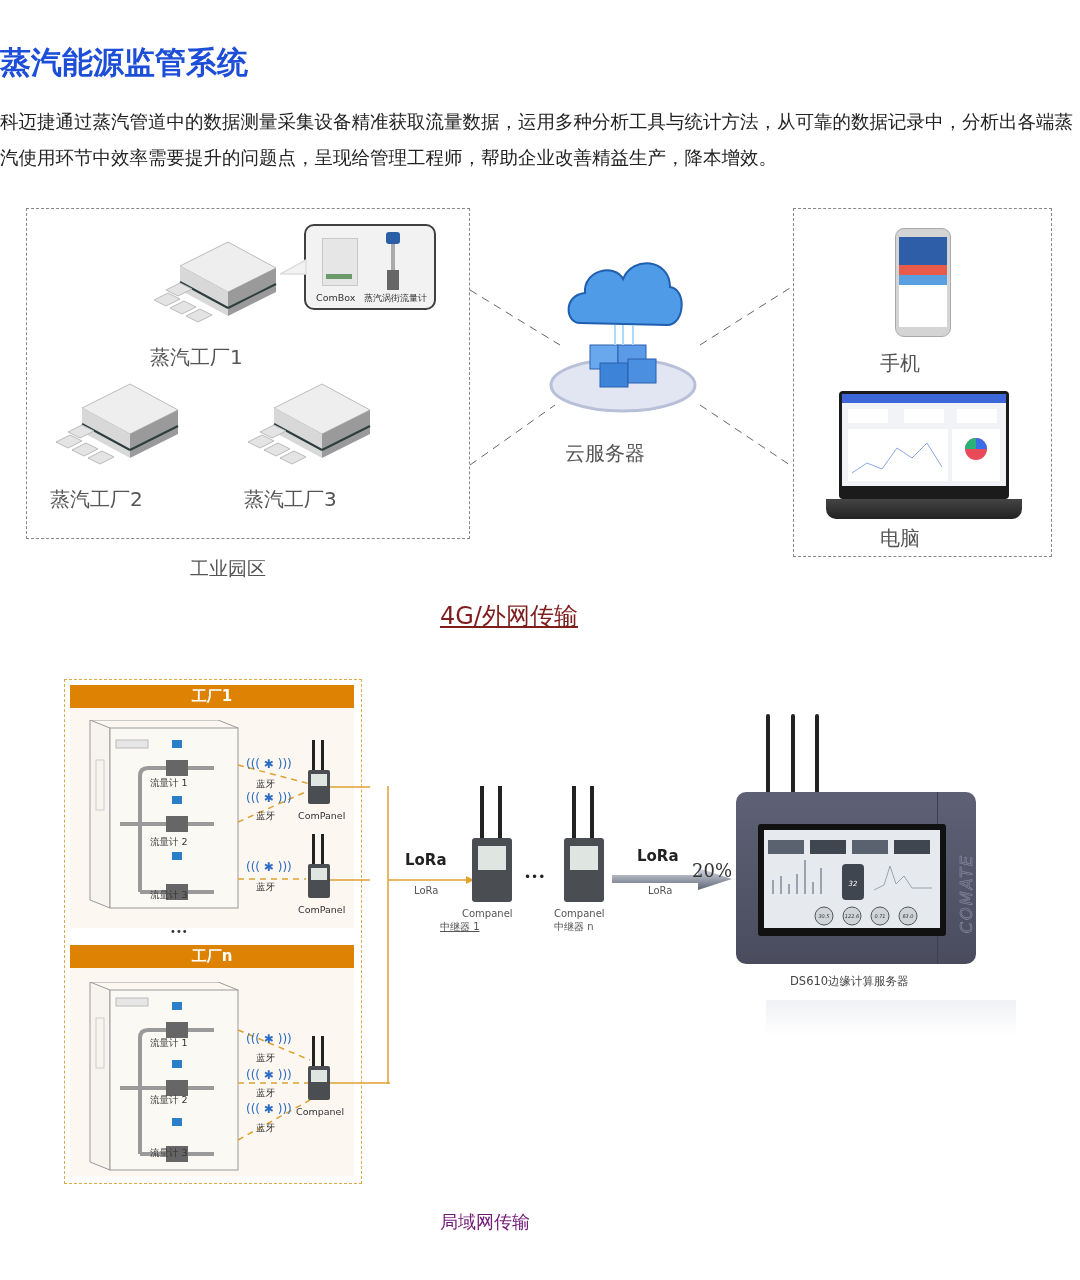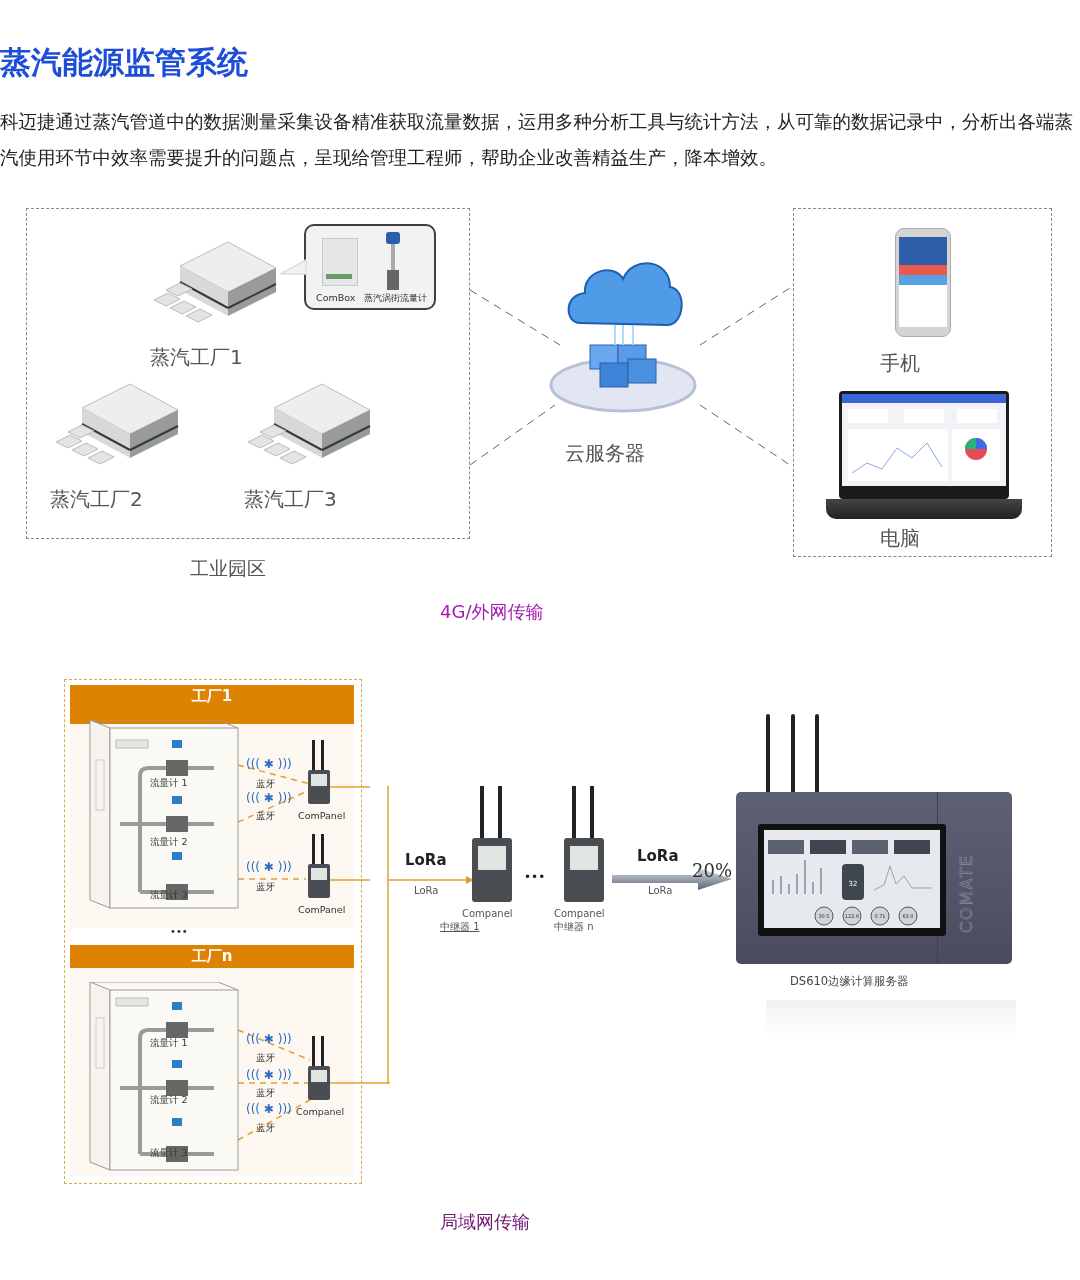--- a/index.html
+++ b/index.html
@@ -128,28 +128,28 @@
         <polyline points="10,70 25,60 40,66 55,45 70,55 85,40 100,64" fill="none" stroke="#8aa8e8" stroke-width="1"></polyline>
         <circle cx="134" cy="46" r="11" fill="#e84a5a"></circle>
         <path d="M134,46 L134,35 A11,11 0 0 1 145,46 Z" fill="#3a6ee8"></path>
         <path d="M134,46 L123,46 A11,11 0 0 1 134,35 Z" fill="#28b27a"></path>
       </svg>
     </div>
   </div>
   <div class="abs" style="left:826px;top:499px;width:196px;height:20px;background:linear-gradient(#444,#222);border-radius:0 0 10px 10px;"></div>
   <div class="abs lbl-grey center" style="left:880px;top:525px;width:84px;">电脑</div>
 
-  <div class="abs center" style="left:440px;top:600px;width:200px;font-size:18px;color:#a21caf;">4G/外网传输</div>
+  <div class="abs center" style="left:440px;top:600px;width:200px;font-size:24px;color:#7f1d1d;text-decoration:underline;">4G/外网传输</div>
 </div>
 
 <div>
   <div class="abs" style="left:64px;top:679px;width:296px;height:503px;border:1.5px dashed #e0a848;"></div>
 
   <div class="abs" style="left:70px;top:708px;width:284px;height:220px;background:#fcf8f1;"></div>
-  <div class="abs orange-bar" style="left:70px;top:685px;width:284px;height:39px;">工厂1</div>
+  <div class="abs orange-bar" style="left:70px;top:685px;width:284px;height:23px;">工厂1</div>
 
   <svg class="abs" style="left:88px;top:720px;" width="160" height="192">
     <polygon points="2,0 22,8 22,188 2,180" fill="#f7f4ee" stroke="#999"></polygon>
     <rect x="22" y="8" width="128" height="180" fill="#fbf9f4" stroke="#999"></rect>
     <line x1="2" y1="0" x2="130" y2="0" stroke="#999"></line>
     <line x1="130" y1="0" x2="150" y2="8" stroke="#999"></line>
     <rect x="28" y="20" width="32" height="8" fill="#e6e6e6" stroke="#bbb"></rect>
     <rect x="8" y="40" width="8" height="50" fill="none" stroke="#ccc"></rect>
     <path d="M52,172 L52,56 Q52,48 60,48 L126,48" fill="none" stroke="#9a9a9a" stroke-width="4"></path>
     <path d="M52,104 L126,104" fill="none" stroke="#9a9a9a" stroke-width="4"></path>
@@ -287,21 +287,21 @@
         </linearGradient>
       </defs>
     <polygon points="0,9 86,9 86,2 120,13 86,24 86,17 0,17" fill="url(#ag)"></polygon>
   </svg>
   <div class="abs" style="left:692px;top:860px;font-family:'DejaVu Serif','Liberation Serif',serif;font-size:18px;color:#333;">20%</div>
   <div class="abs tiny2" style="left:648px;top:885px;">LoRa</div>
 
   <div class="abs" style="left:766px;top:714px;width:4px;height:80px;background:#222;border-radius:2px;"></div>
   <div class="abs" style="left:791px;top:714px;width:4px;height:80px;background:#222;border-radius:2px;"></div>
   <div class="abs" style="left:815px;top:714px;width:4px;height:80px;background:#222;border-radius:2px;"></div>
-  <div class="abs" style="left:736px;top:792px;width:276px;height:172px;background:linear-gradient(180deg,#5e6175,#4a4c5e);border-radius:5px;">
+  <div class="abs" style="left:736px;top:792px;width:240px;height:172px;background:linear-gradient(180deg,#5e6175,#4a4c5e);border-radius:10px;font-style:italic;">
     <div class="abs" style="left:201px;top:0;width:1px;height:172px;background:#3d3f50;"></div>
     <div class="abs" style="left:22px;top:32px;width:188px;height:112px;background:#111;border-radius:3px;">
       <div style="position:absolute;left:6px;top:6px;width:176px;height:98px;background:#e6eaee;">
         <svg width="176" height="98">
           <rect x="4" y="10" width="36" height="14" fill="#5a6270"></rect>
           <rect x="46" y="10" width="36" height="14" fill="#3f4650"></rect>
           <rect x="88" y="10" width="36" height="14" fill="#5a6270"></rect>
           <rect x="130" y="10" width="36" height="14" fill="#3f4650"></rect>
           <g fill="#9aa3ad">
               <rect x="8" y="50" width="2" height="14"></rect>

